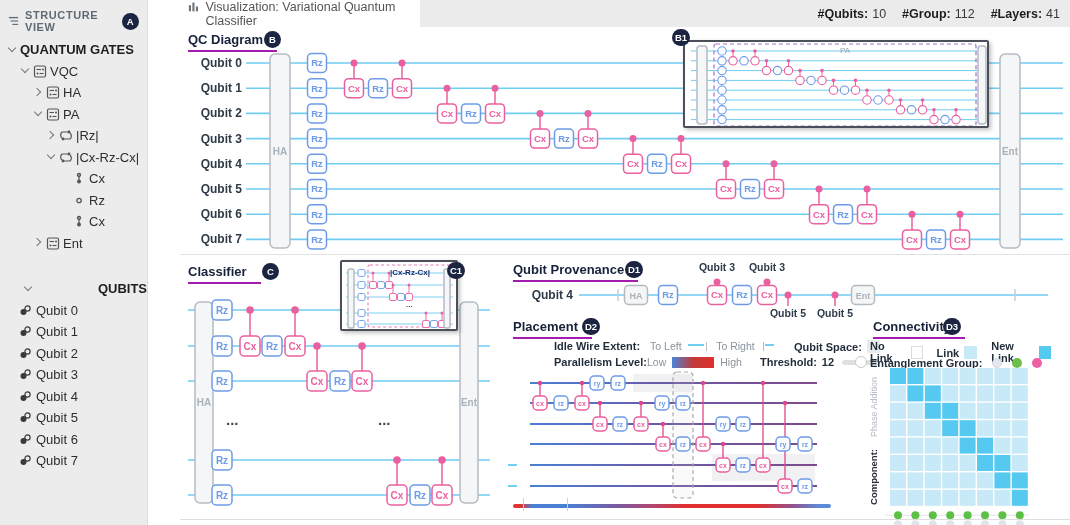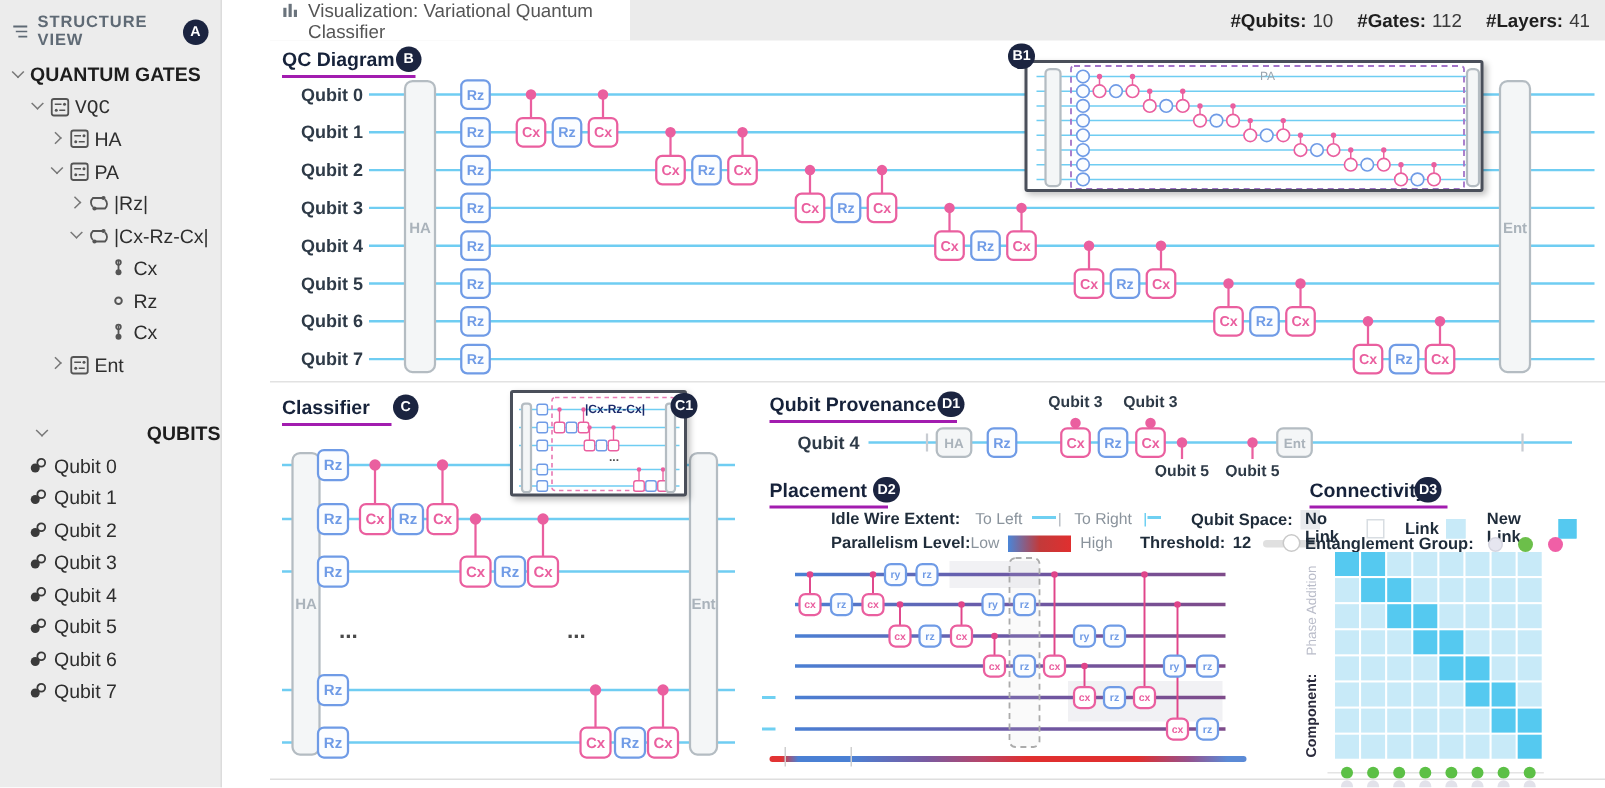--- a/index.html
+++ b/index.html
@@ -122,21 +122,21 @@
         <line x1="5" y1="10" x2="12" y2="10" stroke="#5f6a75" stroke-width="1.3"></line>
       </svg>
       <span>STRUCTURE VIEW</span>
       <span class="badge">A</span>
     </div>
     <div class="tree" id="tree">
         <div class="tree-item bold" style="padding-left: 6px;">
           <span class="chev down"></span>
           <span>QUANTUM GATES</span>
         </div>
-        <div class="tree-item" style="padding-left: 19px; font-family: Liberation Mono, monospace;">
+        <div class="tree-item" style="padding-left: 19px;">
           <span class="chev down"></span>
           <svg width="14" height="13" class="ticon">
             <rect x="1.5" y="1" width="11" height="11" rx="1.5" fill="none" stroke="#555" stroke-width="1.2"></rect>
             <line x1="3.5" y1="4.5" x2="8" y2="4.5" stroke="#555" stroke-width="1.1"></line>
             <circle cx="10" cy="4.5" r="1" fill="#555"></circle>
             <circle cx="4.5" cy="8.5" r="1" fill="#555"></circle>
             <line x1="6.5" y1="8.5" x2="10.5" y2="8.5" stroke="#555" stroke-width="1.1"></line>
           </svg>
           <span>VQC</span>
         </div>
@@ -288,21 +288,21 @@
     <div id="hdr-tab">
       <svg width="13" height="13" viewBox="0 0 13 13">
         <rect x="1" y="5" width="2.4" height="7" fill="#6a737c"></rect>
         <rect x="5" y="2" width="2.4" height="10" fill="#6a737c"></rect>
         <rect x="9" y="6.5" width="2.4" height="5.5" fill="#6a737c"></rect>
       </svg>
       <span>Visualization: Variational Quantum Classifier</span>
     </div>
     <div id="hdr-stats">
         <span class="stat"><b>#Qubits:</b><span>10</span></span>
-        <span class="stat"><b>#Gates:</b><span>112</span></span>
+        <span class="stat"><b>#Group:</b><span>112</span></span>
         <span class="stat"><b>#Layers:</b><span>41</span></span>
       </div>
   </div>
 
   <span class="ptitle" id="qc-title">QC Diagram</span>
   <span class="badge" id="qc-badge">B</span>
   <svg id="qc-svg" width="890" height="226">
       <line x1="66" y1="35" x2="883" y2="35" class="wire"></line>
       <text x="62" y="39" text-anchor="end" class="wlabel">Qubit 0</text>
       <line x1="66" y1="60.2" x2="883" y2="60.2" class="wire"></line>

